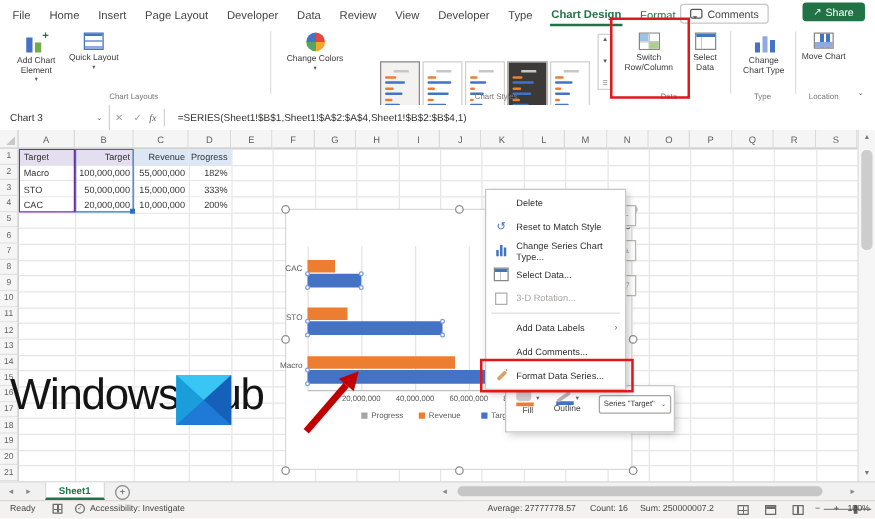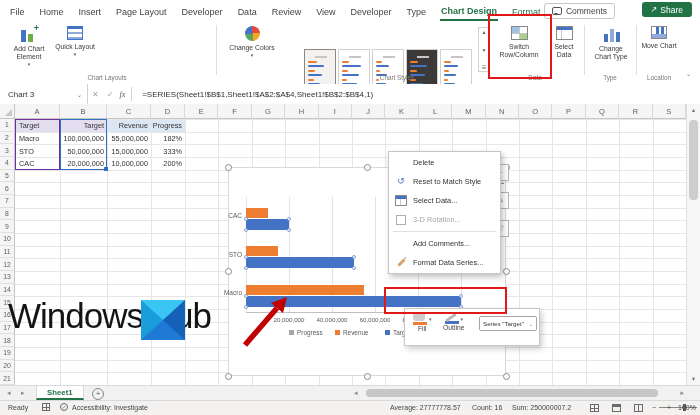--- a/index.html
+++ b/index.html
@@ -446,31 +446,45 @@
   <div id="ctxmenu">
       <div class="mitem">
         <span>Delete</span>
       </div>
       <div class="mitem">
         <div class="mico mi-reset">↺</div>
         <span>Reset to Match Style</span>
       </div>
       <div class="mitem">
         <div class="mico">
+          <div class="mi-bars">
+            <i style="height: 5px;"></i>
+            <i style="height: 9px;"></i>
+            <i style="height: 7px;"></i>
+          </div>
+        </div>
+        <span>Change Series Chart Type...</span>
+      </div>
+      <div class="mitem">
+        <div class="mico">
           <div class="mi-table"></div>
         </div>
         <span>Select Data...</span>
       </div>
       <div class="mitem disabled">
         <div class="mico">
           <div class="mi-cube"></div>
         </div>
         <span>3-D Rotation...</span>
       </div>
       <div class="msep"></div>
+      <div class="mitem">
+        <span>Add Data Labels</span>
+        <span class="subarrow">›</span>
+      </div>
       <div class="mitem">
         <span>Add Comments...</span>
       </div>
       <div class="mitem">
         <div class="mico">
           <div class="mi-pen"></div>
         </div>
         <span>Format Data Series...</span>
       </div>
     </div>

